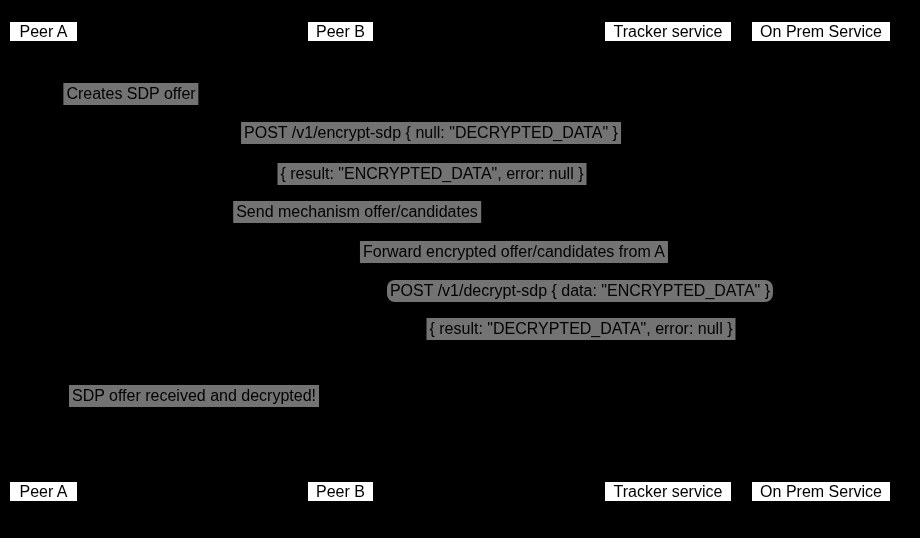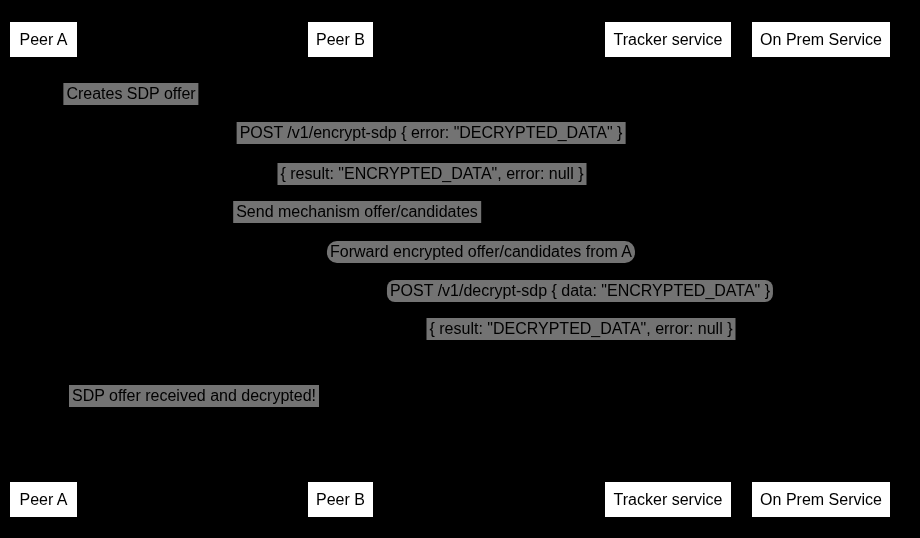--- a/index.html
+++ b/index.html
@@ -10,21 +10,21 @@
   .stage {
     position: relative;
     width: 920px;
     height: 538px;
     background: #000000;
     overflow: hidden;
     font-family: "Liberation Sans", sans-serif;
   }
   .actor {
     position: absolute;
-    height: 35px;
+    height: 19px;
     background: #ffffff;
     color: #000000;
     font-size: 16px;
     display: flex;
     align-items: center;
     justify-content: center;
     box-sizing: border-box;
     white-space: nowrap;
   }
   .msg {
@@ -54,24 +54,24 @@
 <body>
 
 <div class="stage">
 
   <div class="actor" style="left:10px;  top:22px; width:67px;">Peer A</div>
   <div class="actor" style="left:308px; top:22px; width:65px;">Peer B</div>
   <div class="actor" style="left:605px; top:22px; width:126px;">Tracker service</div>
   <div class="actor" style="left:752px; top:22px; width:138px;">On Prem Service</div>
 
   <div class="msg" style="left:131px; top:83px;">Creates SDP offer</div>
-  <div class="msg" style="left:431px; top:122px;">POST /v1/encrypt-sdp { error: "DECRYPTED_DATA" }</div>
+  <div class="msg" style="left:431px; top:122px;">POST /v1/encrypt-sdp { null: "DECRYPTED_DATA" }</div>
   <div class="msg" style="left:432px; top:163px;">{ result: "ENCRYPTED_DATA", error: null }</div>
   <div class="msg" style="left:357px; top:201px;">Send mechanism offer/candidates</div>
-  <div class="msg" style="left:481px; top:241px;border-radius:10px;">Forward encrypted offer/candidates from A</div>
+  <div class="msg" style="left:514px; top:241px;">Forward encrypted offer/candidates from A</div>
   <div class="msg" style="left:580px; top:280px;border-radius:8px;">POST /v1/decrypt-sdp { data: "ENCRYPTED_DATA" }</div>
   <div class="msg" style="left:581px; top:318px;">{ result: "DECRYPTED_DATA", error: null }</div>
   <div class="msg" style="left:194px; top:385px;">SDP offer received and decrypted!</div>
 
 
   <div class="actor" style="left:10px;  top:482px; width:67px;">Peer A</div>
   <div class="actor" style="left:308px; top:482px; width:65px;">Peer B</div>
   <div class="actor" style="left:605px; top:482px; width:126px;">Tracker service</div>
   <div class="actor" style="left:752px; top:482px; width:138px;">On Prem Service</div>
 

